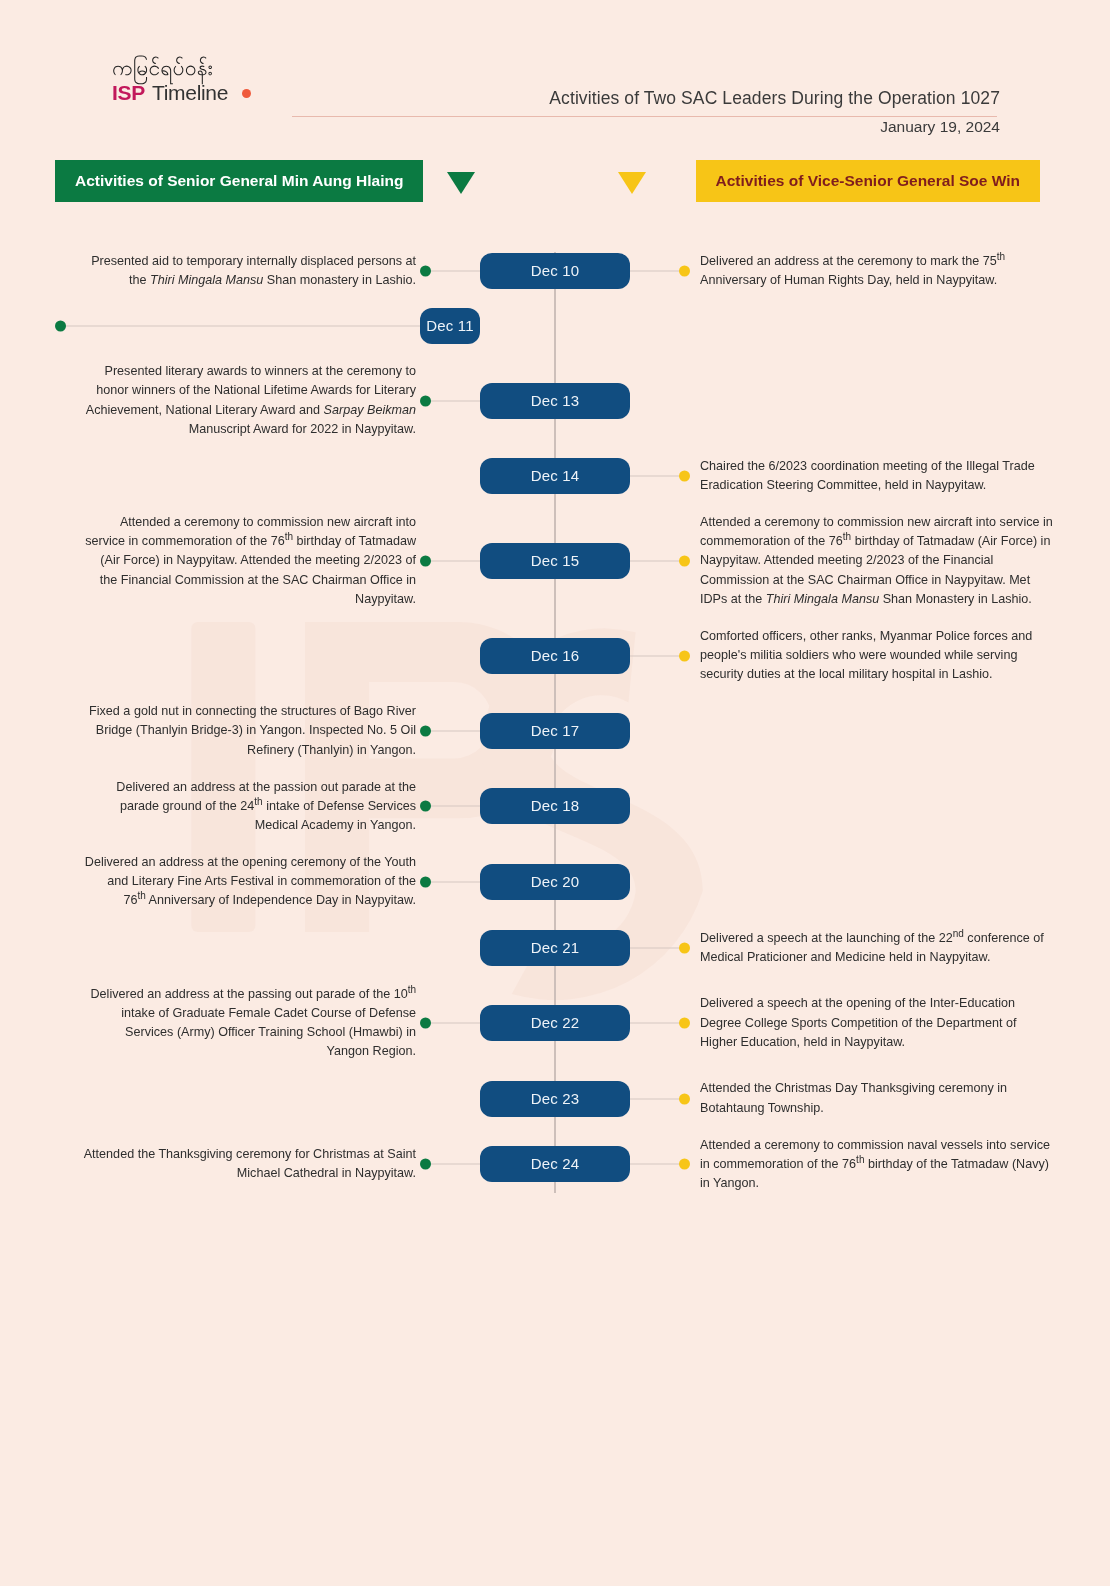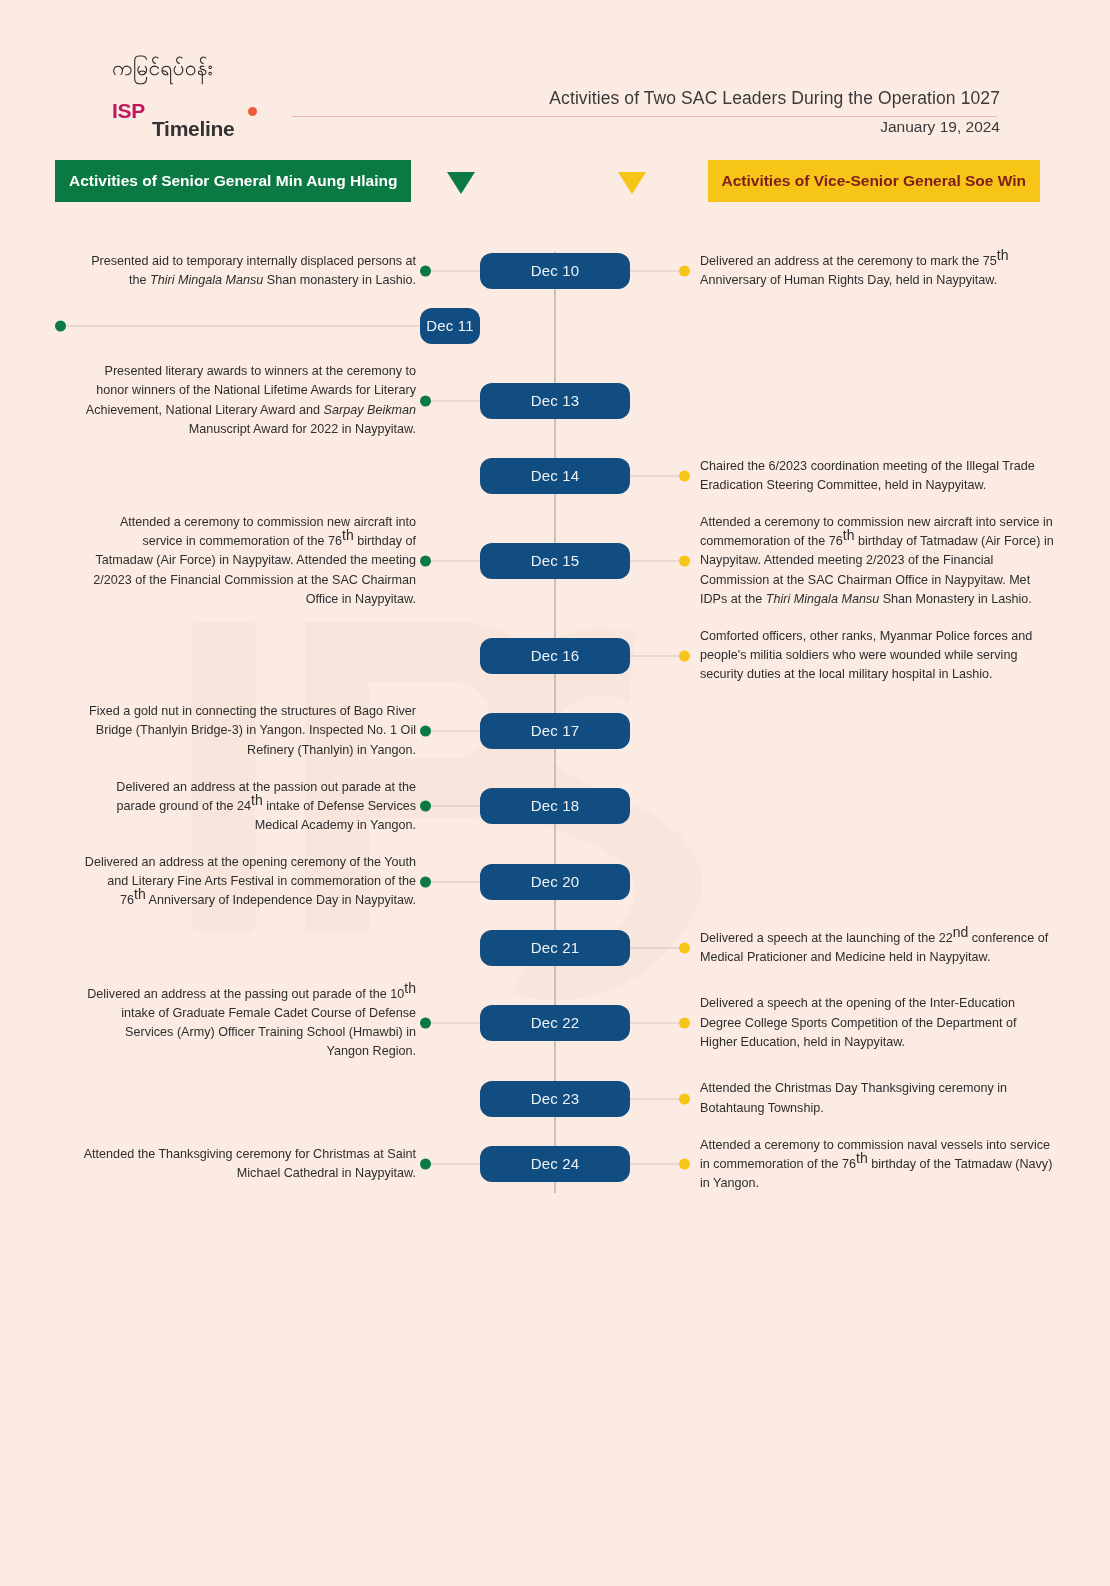--- a/index.html
+++ b/index.html
@@ -40,21 +40,21 @@
     margin-bottom: 2px;
   }
   .brand-name {
     font-size: 21px;
     letter-spacing: -.3px;
     white-space: nowrap;
     display: flex;
     align-items: center;
   }
   .brand-isp { color: #c2185b; font-weight: 700; }
-  .brand-timeline { color: #333; font-weight: 700; margin-left: 7px; margin-top: 36px; }
+  .brand-timeline { color: #333; font-weight: 400; margin-left: 7px; }
   .brand-dot {
     width: 9px; height: 9px; border-radius: 50%;
     background: #ef5a3c; margin-left: 14px; flex: none;
   }
   .brand-rule {
     position: absolute;
     left: 292px; top: 116px;
     width: 705px; height: 1px;
     background: #e8b9ad;
   }
@@ -66,21 +66,21 @@
   }
   .doc-title { font-size: 17.5px; color: #3a3a3a; letter-spacing: .1px; }
   .doc-date  { font-size: 15.5px; color: #3a3a3a; margin-top: 9px; }
 
   
   .banners { position: relative; height: 92px; }
   .banner {
     position: absolute; top: 0;
     height: 42px; line-height: 42px;
     font-size: 15.5px; font-weight: 700;
-    padding: 0 14px;
+    padding: 0 20px;
     white-space: nowrap;
   }
   .banner-left  { left: 55px;  background: #0b7a42; color: #ffffff; }
   .banner-right { right: 70px; background: #f7c517; color: #7f1d1d; }
 
   .tri {
     position: absolute; top: 12px;
     width: 0; height: 0;
     border-left: 14px solid transparent;
     border-right: 14px solid transparent;
@@ -108,21 +108,21 @@
   }
 
   .txt {
     font-size: 12.6px;
     line-height: 1.52;
     color: #2e2e2e;
   }
   .txt-left  { text-align: right; padding-right: 4px; margin-left: 28px; }
   .txt-right { text-align: left;  padding-left: 10px; }
   .txt em { font-style: italic; }
-  .txt sup { font-size: 14px; vertical-align: super; line-height: 0; }
+  .txt sup { font-size: 10px; vertical-align: super; line-height: 0; }
 
   .connector { position: relative; height: 22px; }
   .connector .line {
     position: absolute; top: 50%; transform: translateY(-50%);
     height: 1px; background: #d6c7c2; left: 0; right: 0;
   }
   .connector .dot {
     position: absolute; top: 50%; transform: translateY(-50%);
     width: 11px; height: 11px; border-radius: 50%;
   }
@@ -248,21 +248,21 @@
           <span class="line"></span>
         </div>
         <div class="pill">Dec 16</div>
         <div class="connector connector-right">
           <span class="line"></span>
           <span class="dot"></span>
         </div>
         <div class="txt txt-right">Comforted officers, other ranks, Myanmar Police forces and people's militia soldiers who were wounded while serving security duties at the local military hospital in Lashio.</div>
       </div>
       <div class="row">
-        <div class="txt txt-left">Fixed a gold nut in connecting the structures of Bago River Bridge (Thanlyin Bridge-3) in Yangon. Inspected No. 1 Oil Refinery (Thanlyin) in Yangon.</div>
+        <div class="txt txt-left">Fixed a gold nut in connecting the structures of Bago River Bridge (Thanlyin Bridge-3) in Yangon. Inspected No. 5 Oil Refinery (Thanlyin) in Yangon.</div>
         <div class="connector connector-left">
           <span class="line"></span>
           <span class="dot"></span>
         </div>
         <div class="pill">Dec 17</div>
         <div class="connector connector-right empty">
           <span class="line"></span>
         </div>
         <div class="txt txt-right"></div>
       </div>

